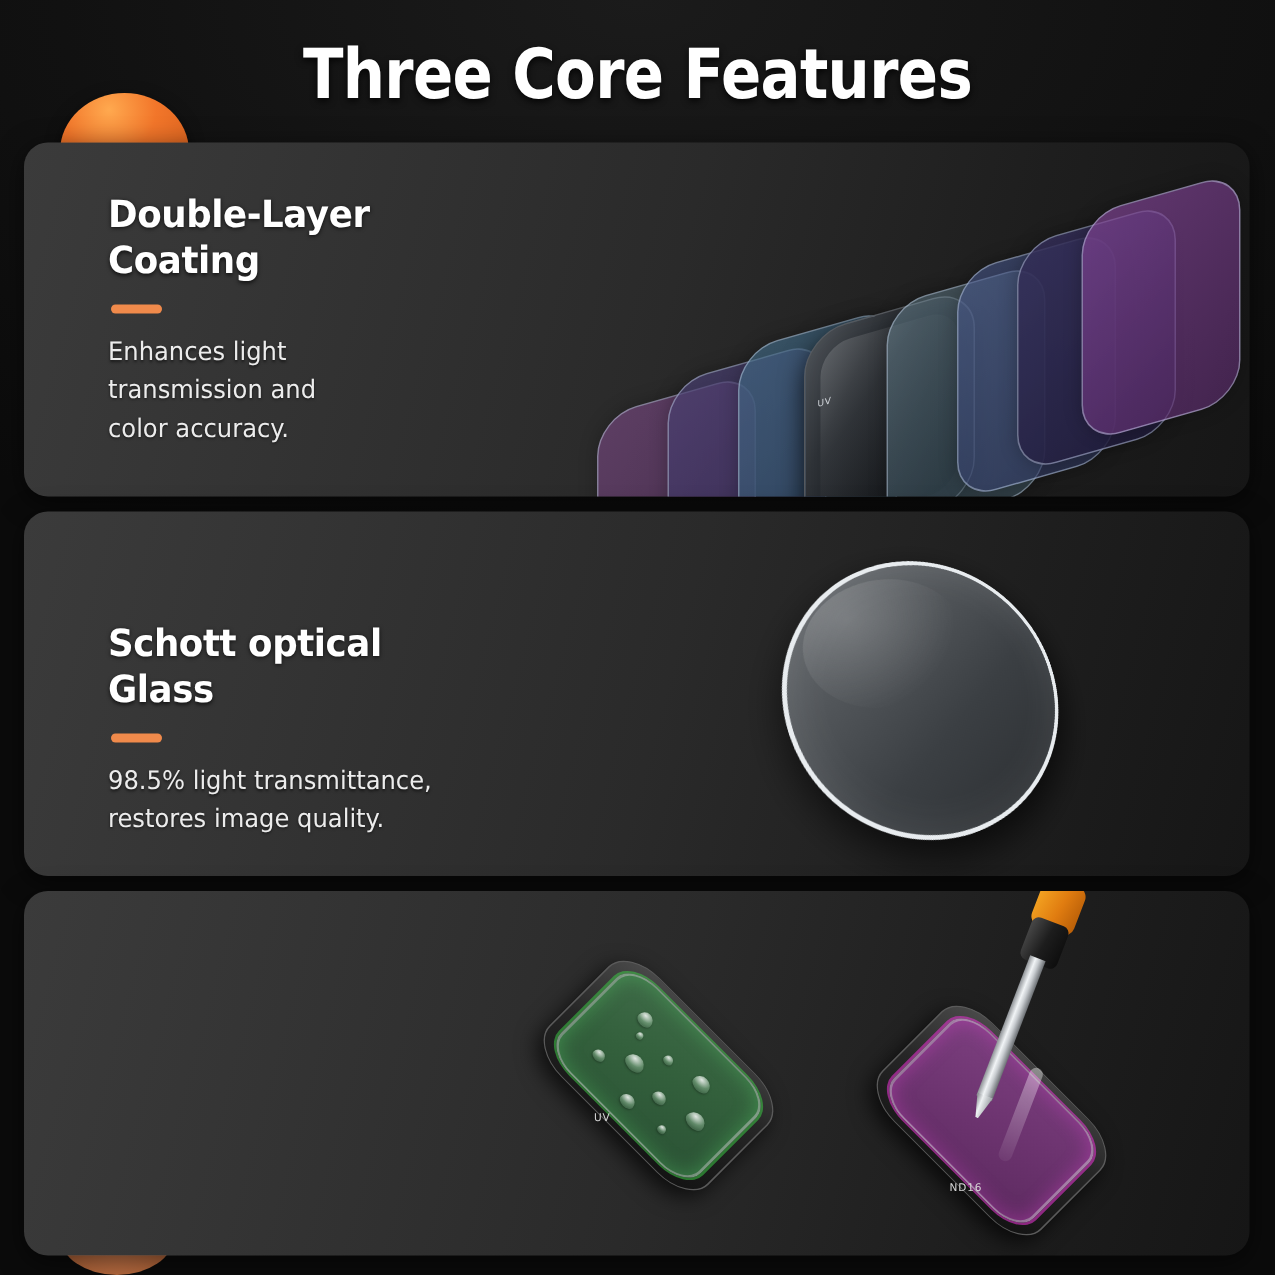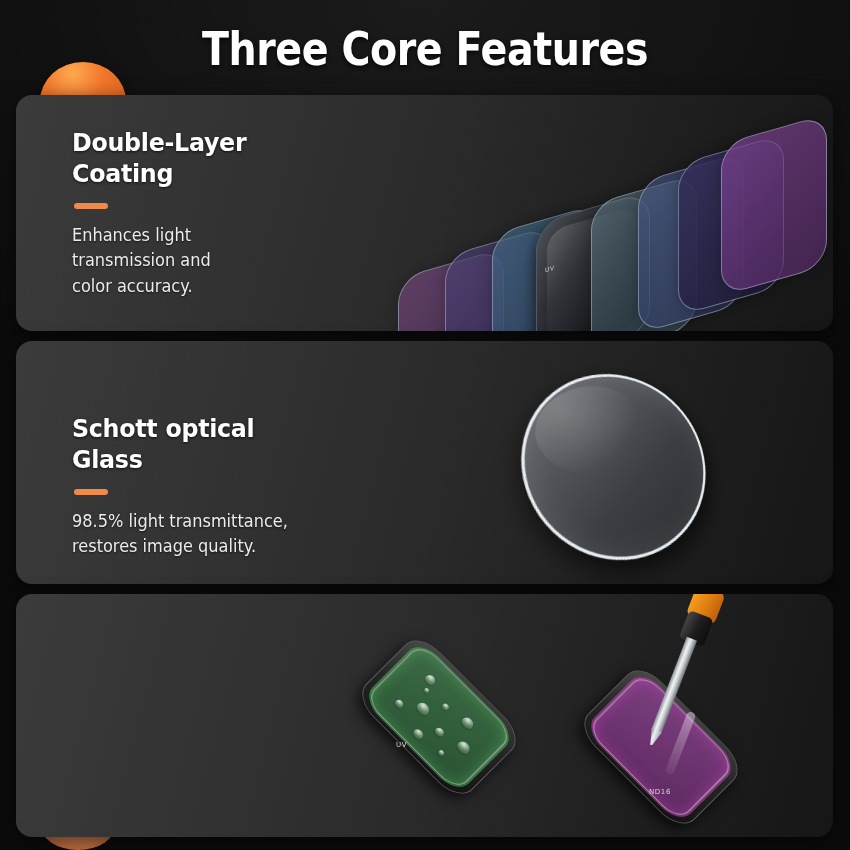--- a/index.html
+++ b/index.html
@@ -257,21 +257,21 @@
           <div class="drop" style="left:88px;top:98px;width:6px;height:9px;"></div>
           <div class="drop" style="left:34px;top:44px;width:5px;height:8px;"></div>
         </div>
       </div>
       <div class="f-label" style="left:380px;top:147px;">UV</div>
 
       <div class="filter f-purple" style="left:570px;top:78px;">
         <div class="frame"></div>
         <div class="glassface"></div>
       </div>
-      <div class="f-label" style="left:633px;top:194px;">ND16</div>
+      <div class="f-label" style="left:617px;top:194px;">ND16</div>
 
       <div class="streak" style="left:660px;top:116px;"></div>
 
       <div class="driver" style="left:688px;top:-2px;">
         <div class="handle"></div>
         <div class="collar"></div>
         <div class="shaft"></div>
         <div class="tip"></div>
       </div>
     </div>

